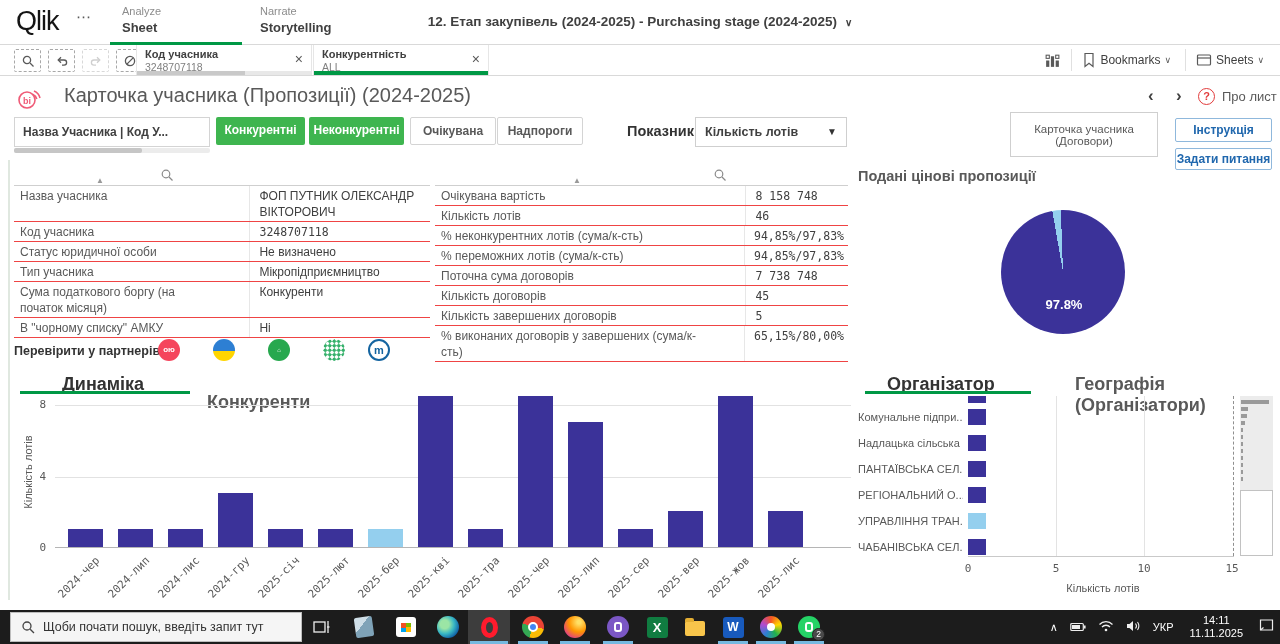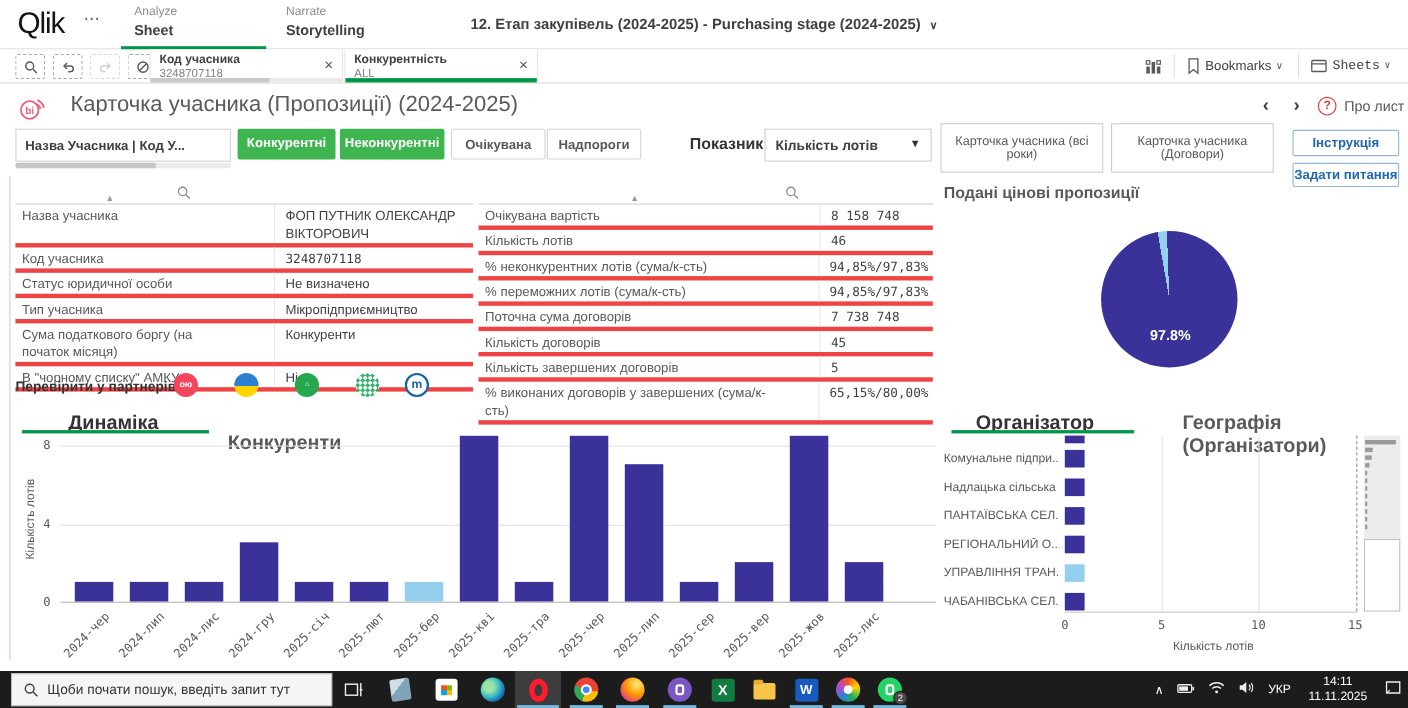--- a/index.html
+++ b/index.html
@@ -59,21 +59,21 @@
   .metric-select { position:absolute; left:695px; top:117px; width:152px; height:30px; background:#fff; border:1px solid #cfcfcf; font-size:12.5px; font-weight:bold; color:#404040; line-height:28px; padding-left:9px; cursor:pointer; }
   .metric-select .car { position:absolute; right:9px; top:0; font-size:10px; color:#333; }
   .navbtn { position:absolute; top:112px; width:148px; height:45px; background:#fff; border:1px solid #cfcfcf; font-size:11.5px; color:#595959; display:flex; align-items:center; justify-content:center; text-align:center; cursor:pointer; }
   .bluebtn { position:absolute; left:1175px; width:97px; background:#fff; border:1px solid #8fb8dc; border-radius:2px; color:#2168ae; font-size:12px; font-weight:bold; text-align:center; cursor:pointer; }
 
   
   .ktable { position:absolute; background:#fff; }
   .ktable .thead { position:relative; height:21px; border-bottom:1px solid #cfcfcf; }
   .ktable .sort { position:absolute; font-size:8px; color:#999; bottom:0px; }
   .ktable .mag { position:absolute; top:3px; }
-  .trow { display:flex; border-bottom:4px solid #ef4444; min-height:19.5px;gap:41px; }
+  .trow { display:flex; border-bottom:1px solid #ef4444; min-height:19.5px;gap:41px; }
   .tlabel { font-size:12px; color:#595959; padding:2px 4px 1px 6px; line-height:16px; }
   .tvalue { font-size:12px; color:#404040; padding:2px 4px 1px 9px; border-left:1px solid #e7e7e7; line-height:16px; }
   .tvalue.mono { font-family:"DejaVu Sans Mono", monospace; font-size:11.5px; }
   #info-table { left:14px; top:165px; width:416px; }
   #info-table .tlabel { width:216px; }
   #info-table .tvalue { width:200px; }
   #metrics-table { left:435px; top:165px; width:413px; }
   #metrics-table .tlabel { width:300px; }
   #metrics-table .tvalue { width:113px; }
 
@@ -224,21 +224,21 @@
       </span>
       <span class="sep"></span>
       <span style="display:flex; align-items:center;">
         <svg width="14" height="16" viewBox="0 0 14 16" fill="none">
             <path d="M3 1.5 h8 v13 l-4 -3.2 l-4 3.2 z" stroke="#595959" stroke-width="1.2"></path>
           </svg>
         <span class="lbl">Bookmarks</span>
         <span class="car">∨</span>
       </span>
       <span class="sep"></span>
-      <span style="display:flex; align-items:center; margin-right:12px;font-family:Liberation Mono, monospace;">
+      <span style="display:flex; align-items:center; margin-right:12px;">
         <svg width="16" height="14" viewBox="0 0 16 14" fill="none">
             <rect x="1.5" y="2" width="13" height="10" rx="1" stroke="#595959" stroke-width="1.2"></rect>
             <line x1="1.5" y1="5" x2="14.5" y2="5" stroke="#595959" stroke-width="1.2"></line>
           </svg>
         <span class="lbl">Sheets</span>
         <span class="car">∨</span>
       </span>
     </div>
   </div>
 
@@ -259,21 +259,20 @@
   <div class="listbox">Назва Учасника | Код У...</div>
   <div class="listbox-scroll">
       <div class="th"></div>
     </div>
   <div class="fbtn green" style="left:216px; width:89px;">Конкурентні</div>
   <div class="fbtn green" style="left:309px; width:95px;">Неконкурентні</div>
   <div class="fbtn white" style="left:410px; width:86px;">Очікувана</div>
   <div class="fbtn white" style="left:497px; width:86px;">Надпороги</div>
   <div class="metric-lbl">Показник</div>
   <div class="metric-select"><span>Кількість лотів</span><span class="car" style="line-height:28px;">▼</span></div>
-  <div class="navbtn" style="left:855px;">Карточка учасника (всі роки)</div>
   <div class="navbtn" style="left:1010px;">Карточка учасника (Договори)</div>
   <div class="bluebtn" style="top:118px; height:24px; line-height:22px;">Інструкція</div>
   <div class="bluebtn" style="top:148px; height:22px; line-height:20px;">Задати питання</div>
 
   <div class="left-edge"></div>
 
   <div class="ktable" id="info-table">
     <div class="thead">
       <span class="sort" style="left:82px;">▲</span>
       <svg class="mag" style="left:146px;" width="14" height="14" viewBox="0 0 14 14" fill="none">

